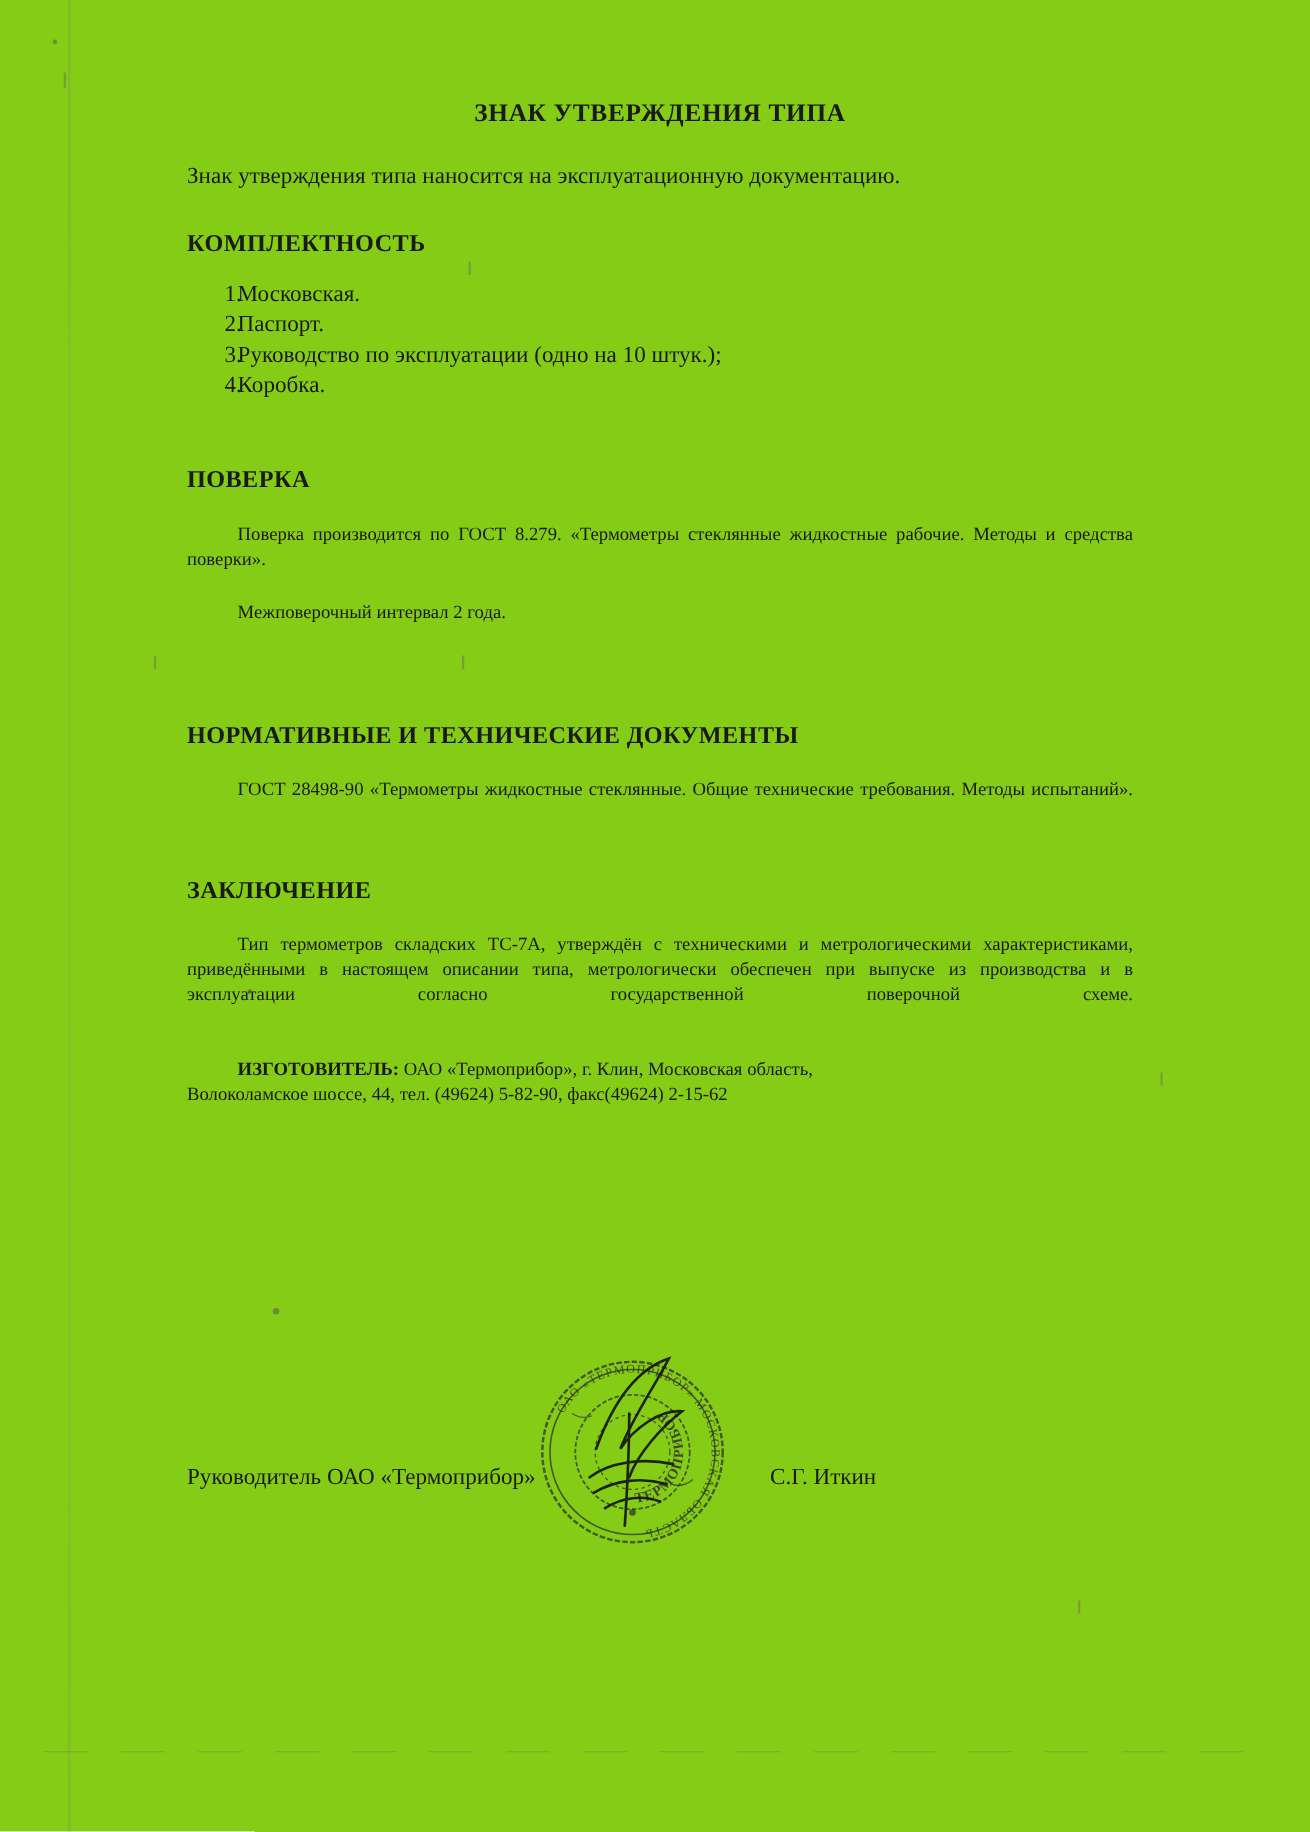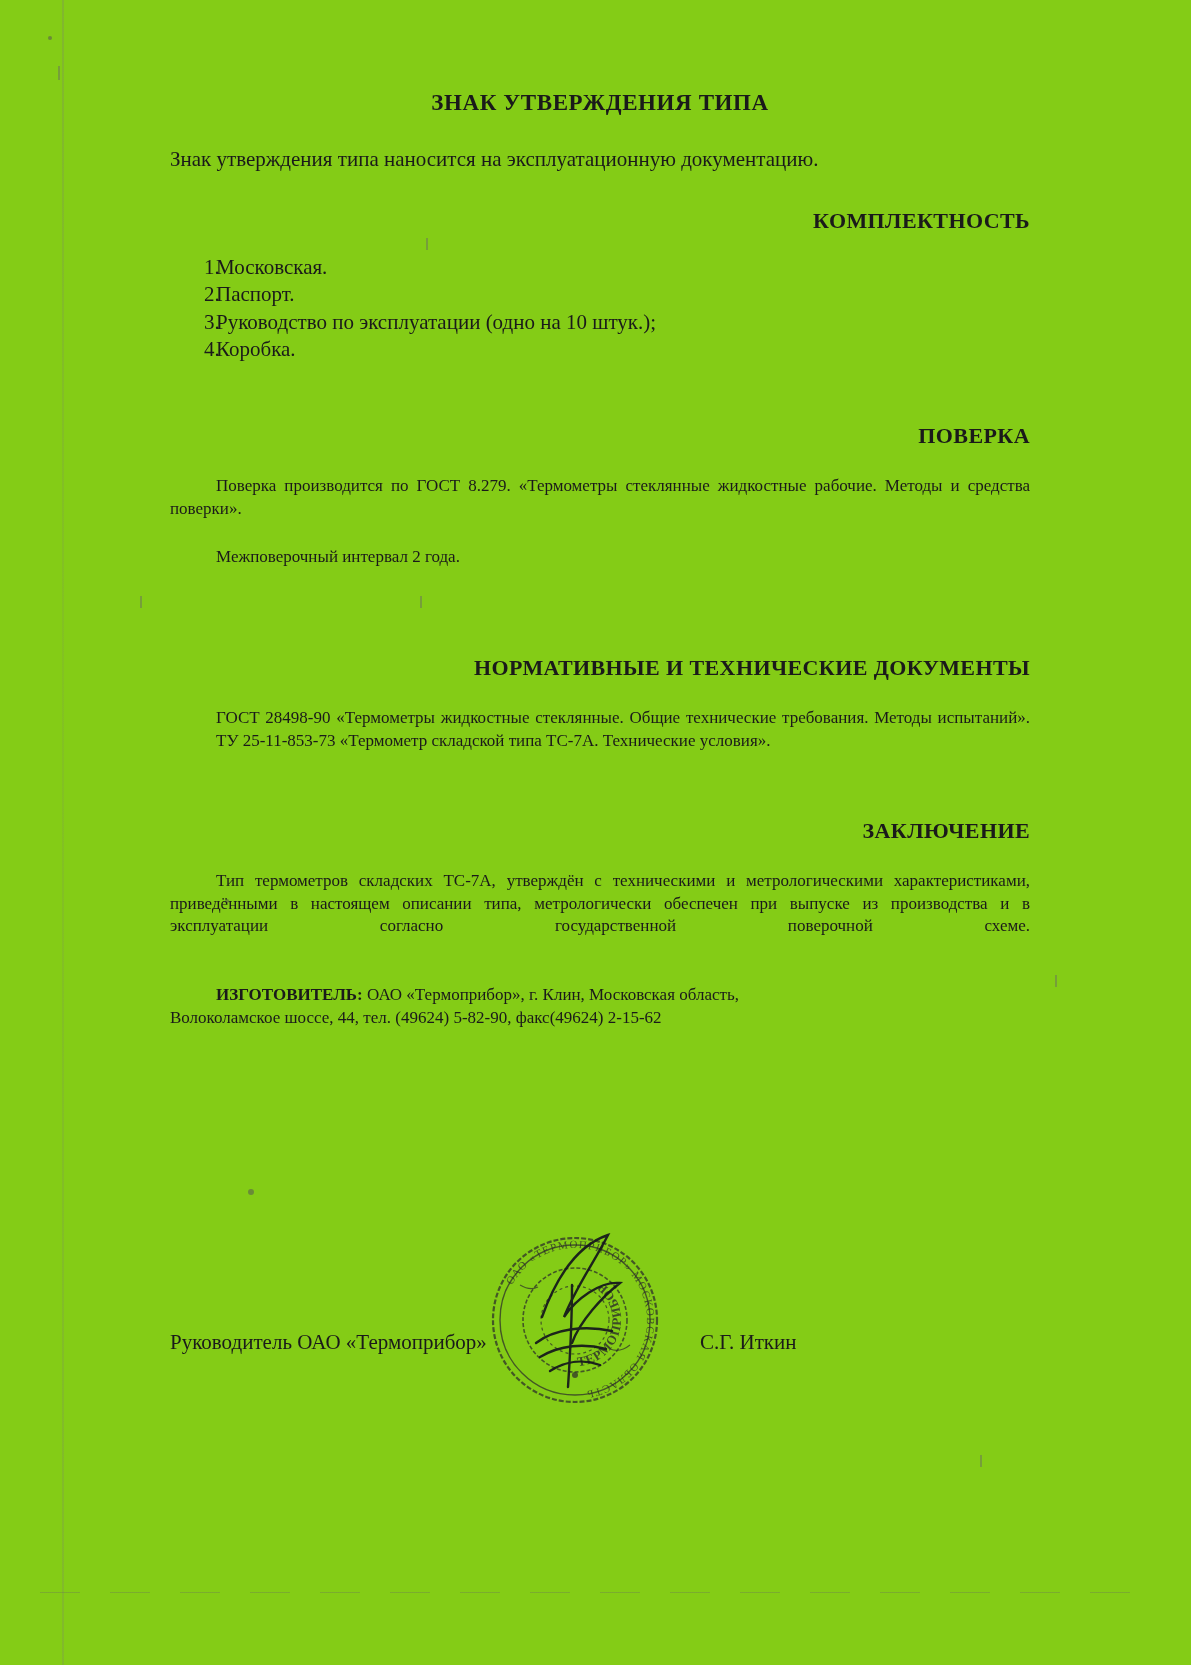--- a/index.html
+++ b/index.html
@@ -45,21 +45,21 @@
   h1.title {
     font-size: 23px;
     font-weight: bold;
     text-align: center;
     letter-spacing: 0.6px;
     margin: 0 0 30px 0;
   }
   h2.section {
     font-size: 22px;
     font-weight: bold;
-    text-align: right;
+    text-align: left;
     letter-spacing: 0.4px;
     margin: 0;
   }
   p.body {
     font-size: 17px;
     line-height: 1.33;
     margin: 0;
     text-align: justify;
   }
   p.center-line {
@@ -187,21 +187,20 @@
     <p class="body indent">Межповерочный интервал 2 года.</p>
 
     <div class="gap-60"></div>
     <div class="gap-26"></div>
 
     <h2 class="section">НОРМАТИВНЫЕ И ТЕХНИЧЕСКИЕ ДОКУМЕНТЫ</h2>
 
     <div class="gap-26"></div>
 
     <p class="body indent justified-spread">ГОСТ 28498-90 «Термометры жидкостные стеклянные. Общие технические требования. Методы испытаний».</p>
-    <p class="body indent">ТУ 25-11-853-73 «Термометр складской типа ТС-7А. Технические условия».</p>
 
     <div class="gap-46"></div>
     <div class="gap-20"></div>
 
     <h2 class="section">ЗАКЛЮЧЕНИЕ</h2>
 
     <div class="gap-26"></div>
 
     <p class="body indent justified-spread">Тип термометров складских ТС-7А, утверждён с техническими и метрологическими характеристиками, приведёнными в настоящем описании типа, метрологически обеспечен при выпуске из производства и в эксплуатации согласно государственной поверочной схеме.</p>
 

